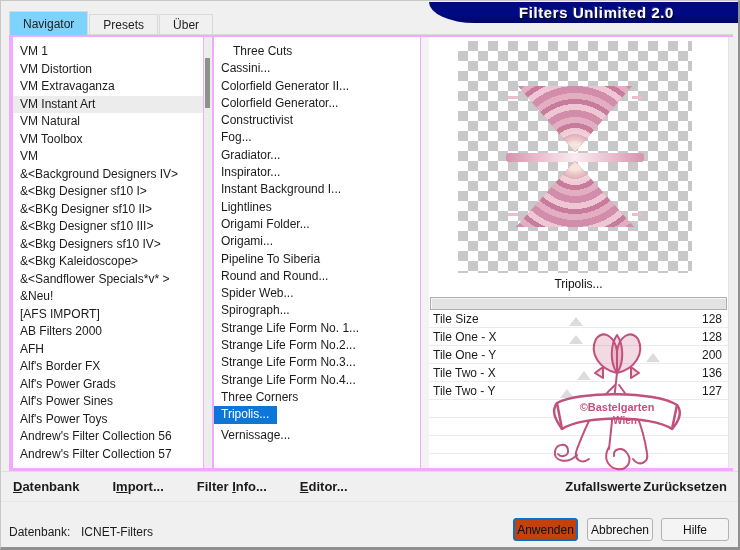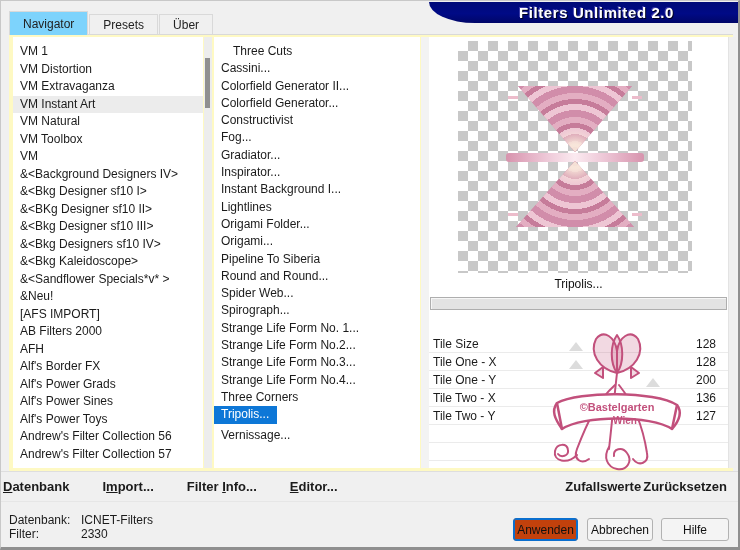--- a/index.html
+++ b/index.html
@@ -28,21 +28,21 @@
   
   .tabs{position:absolute;top:10px;left:8px;display:flex;align-items:flex-end;height:24px;}
   .tab{
     height:21px;padding:3px 13px 0 13px;margin-right:1px;
     background:#f0f0f0;border:1px solid #d9d9d9;border-bottom:none;
     color:#222;
   }
   .tab.active{height:24px;background:#7dd3fc;position:relative;z-index:2;padding-top:5px;}
   .tabline{position:absolute;top:33px;left:8px;width:724px;height:0;border-top:1px solid #d9d9d9;}
   
-  .tabpage{position:absolute;left:8px;top:34px;width:724px;height:436px;background:#fef9c3;}
+  .tabpage{position:absolute;left:8px;top:34px;width:724px;height:436px;background:#f0abfc;}
   .list{
     position:absolute;top:2px;bottom:3px;background:#ffffff;
     overflow:hidden;padding-top:6px;
   }
   .cat-list{left:4px;width:190px;}
   .mid-list{left:205px;width:206px;}
   .row{height:17.5px;line-height:17.5px;padding-left:7px;white-space:nowrap;overflow:hidden;}
   .mid-list .row{height:17.3px;line-height:17.3px;}
   .mid-list .row:first-child{padding-left:19px;}
   .row.sel-soft{background:#ececec;}
@@ -84,43 +84,43 @@
     border-radius:3px;
   }
   .nub{width:10px;height:3px;background:#ecbccb;}
   .nub.n1{left:50px;top:55px;}  .nub.n2{left:174px;top:55px;}
   .nub.n3{left:50px;top:172px;} .nub.n4{left:174px;top:172px;}
   .filter-label{height:21px;line-height:21px;text-align:center;color:#111;}
   .progress{
     margin:2px 1px 0 1px;height:13px;background:#e3e3e3;
     border:1px solid #aeaeae;box-shadow:inset 1px 1px 0 #f6f6f6;
   }
-  .sliders{position:relative;margin-top:25px;}
+  .sliders{position:relative;margin-top:0;}
   .srow{position:relative;height:18px;border-bottom:1px solid #ebebeb;}
   .srow .lab{position:absolute;left:4px;top:2px;}
-  .srow .val{position:absolute;right:12px;top:2px;text-align:center;}
+  .srow .val{position:absolute;right:6px;top:2px;text-align:center;}
   .sthumb{
     position:absolute;bottom:1px;width:0;height:0;
     border-left:7px solid transparent;border-right:7px solid transparent;
     border-bottom:9px solid #dcdcdc;
   }
   .watermark{position:absolute;left:118px;top:290px;pointer-events:none;}
   
   .menubar{
     position:absolute;left:0;top:470px;width:740px;height:30px;background:#f0f0f0;
     border-top:1px solid #dedede;display:flex;align-items:center;
     font-weight:bold;font-size:13px;
   }
-  .menu-left{display:flex;gap:33px;padding-left:2px;}
+  .menu-left{display:flex;gap:33px;padding-left:12px;}
   .menu-right{margin-left:auto;display:flex;gap:2px;padding-right:14px;}
   .menu-item u{text-decoration:underline;}
   
   .bottom{position:absolute;left:0;top:500px;width:740px;height:47px;background:#f0f0f0;border-top:1px solid #e6e6e6;}
   .status{position:absolute;left:8px;top:11px;line-height:14px;}
-  .status .slabel{display:inline-block;width:72px;}
+  .status .slabel{display:inline-block;width:72px;margin-top:12px;}
   .btn{
     position:absolute;top:16px;height:23px;background:#f4f4f4;
     border:1px solid #b2b2b2;border-radius:3px;font-size:12px;color:#111;
     font-family:"Liberation Sans","DejaVu Sans",sans-serif;
     display:flex;align-items:center;justify-content:center;
   }
   .btn.default{border-color:#0b6fce;box-shadow:0 0 0 1px #0b6fce inset;background:#c2410c;}
   .btn.b1{left:512px;width:65px;}
   .btn.b2{left:586px;width:66px;}
   .btn.b3{left:660px;width:68px;}

